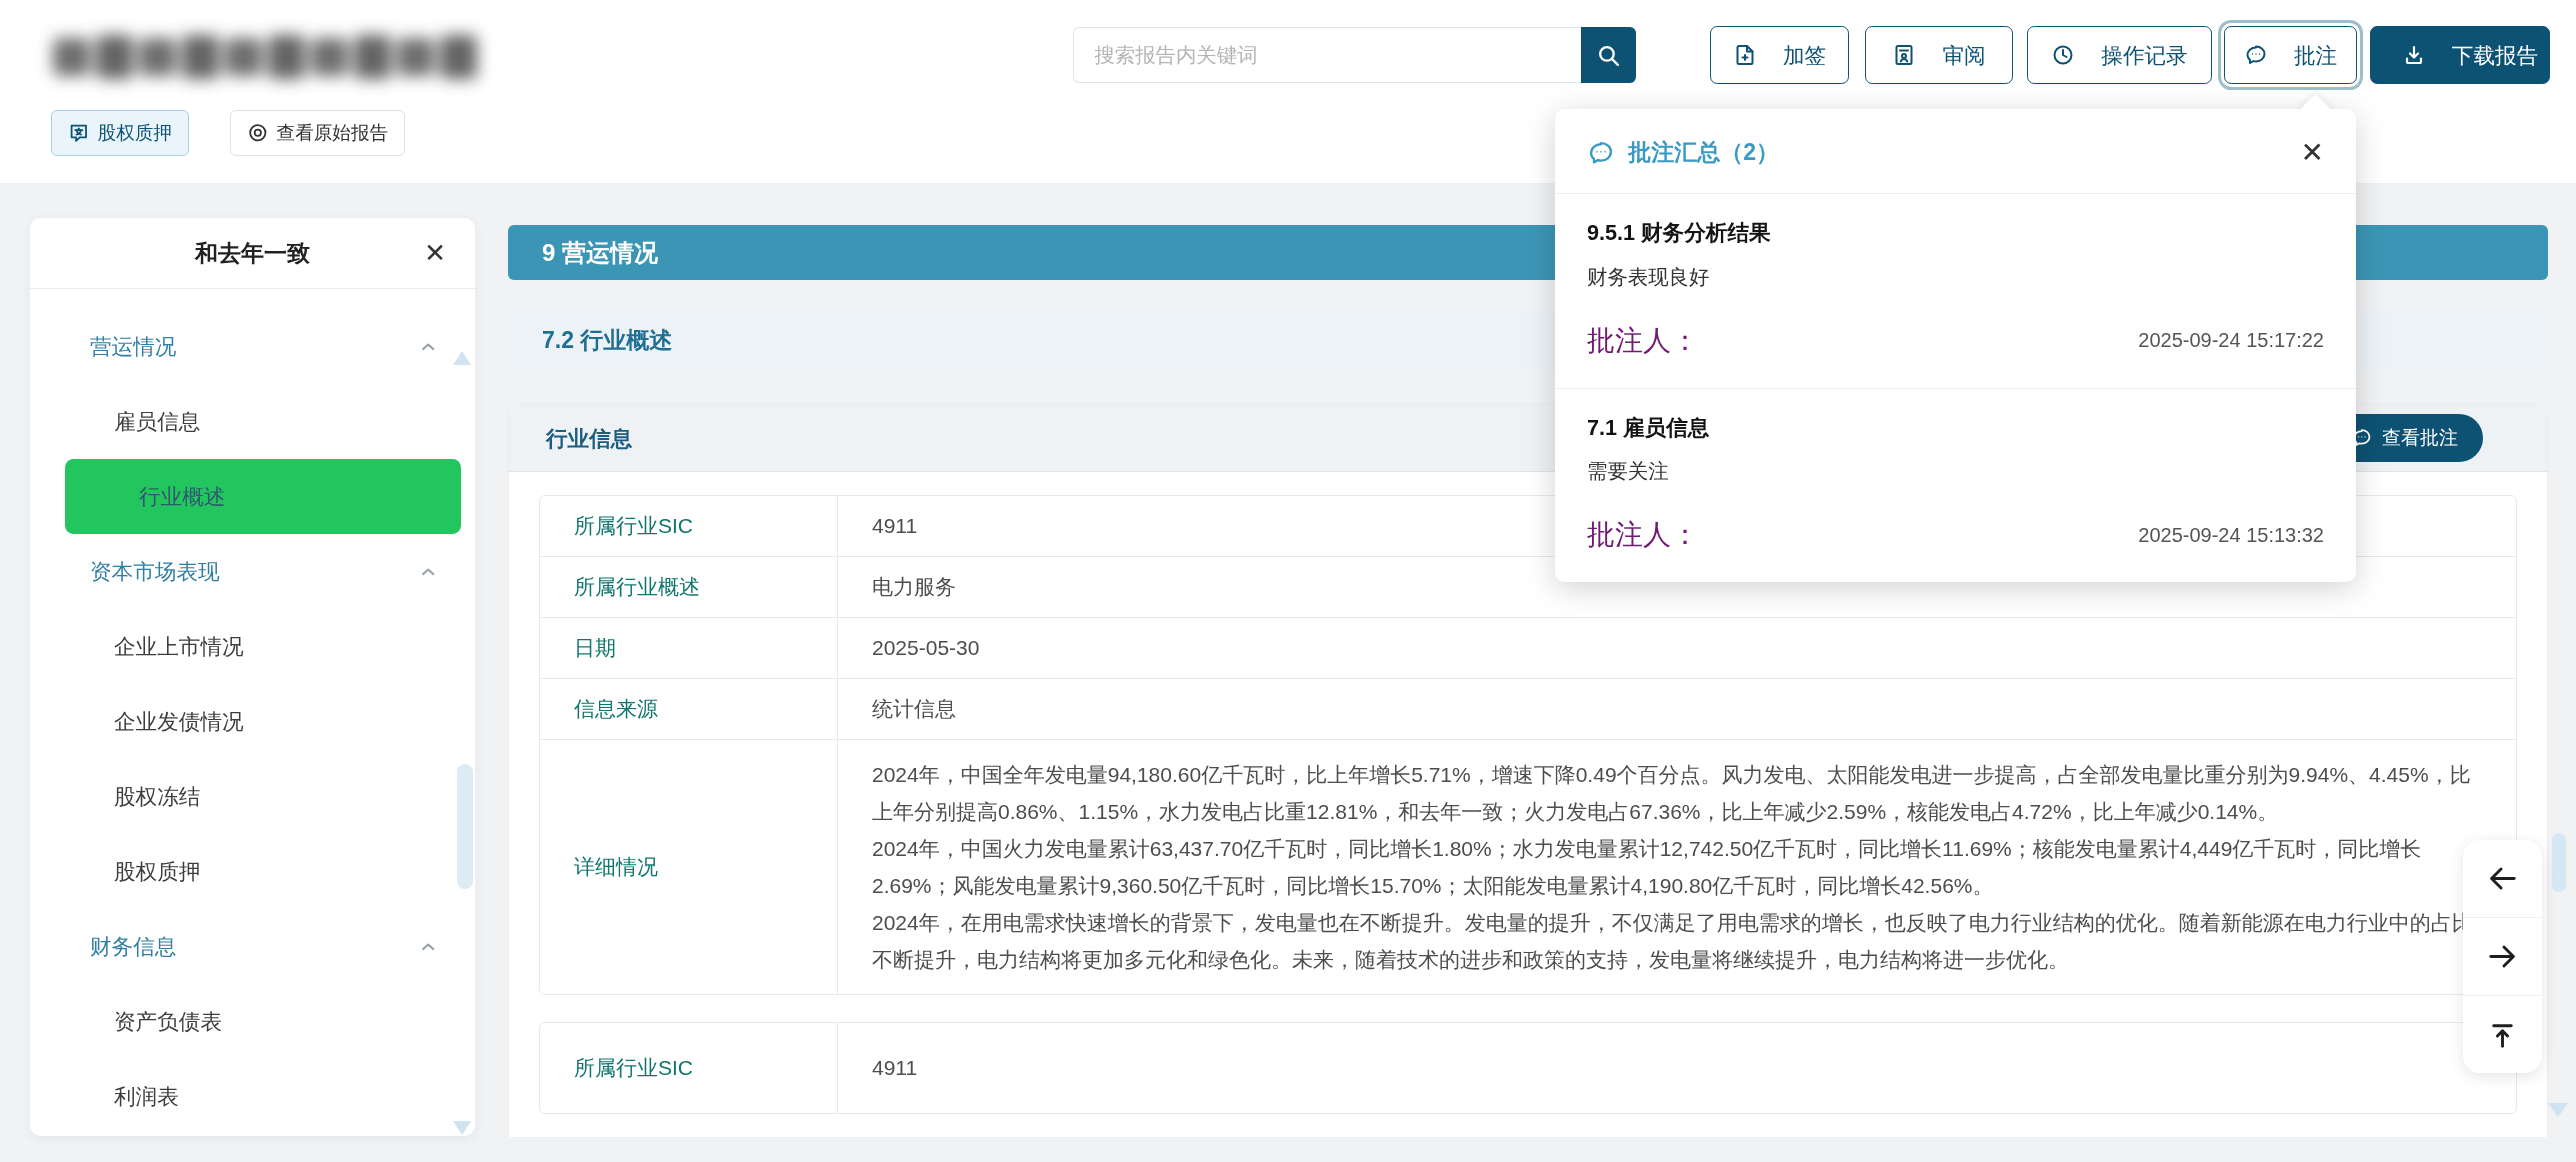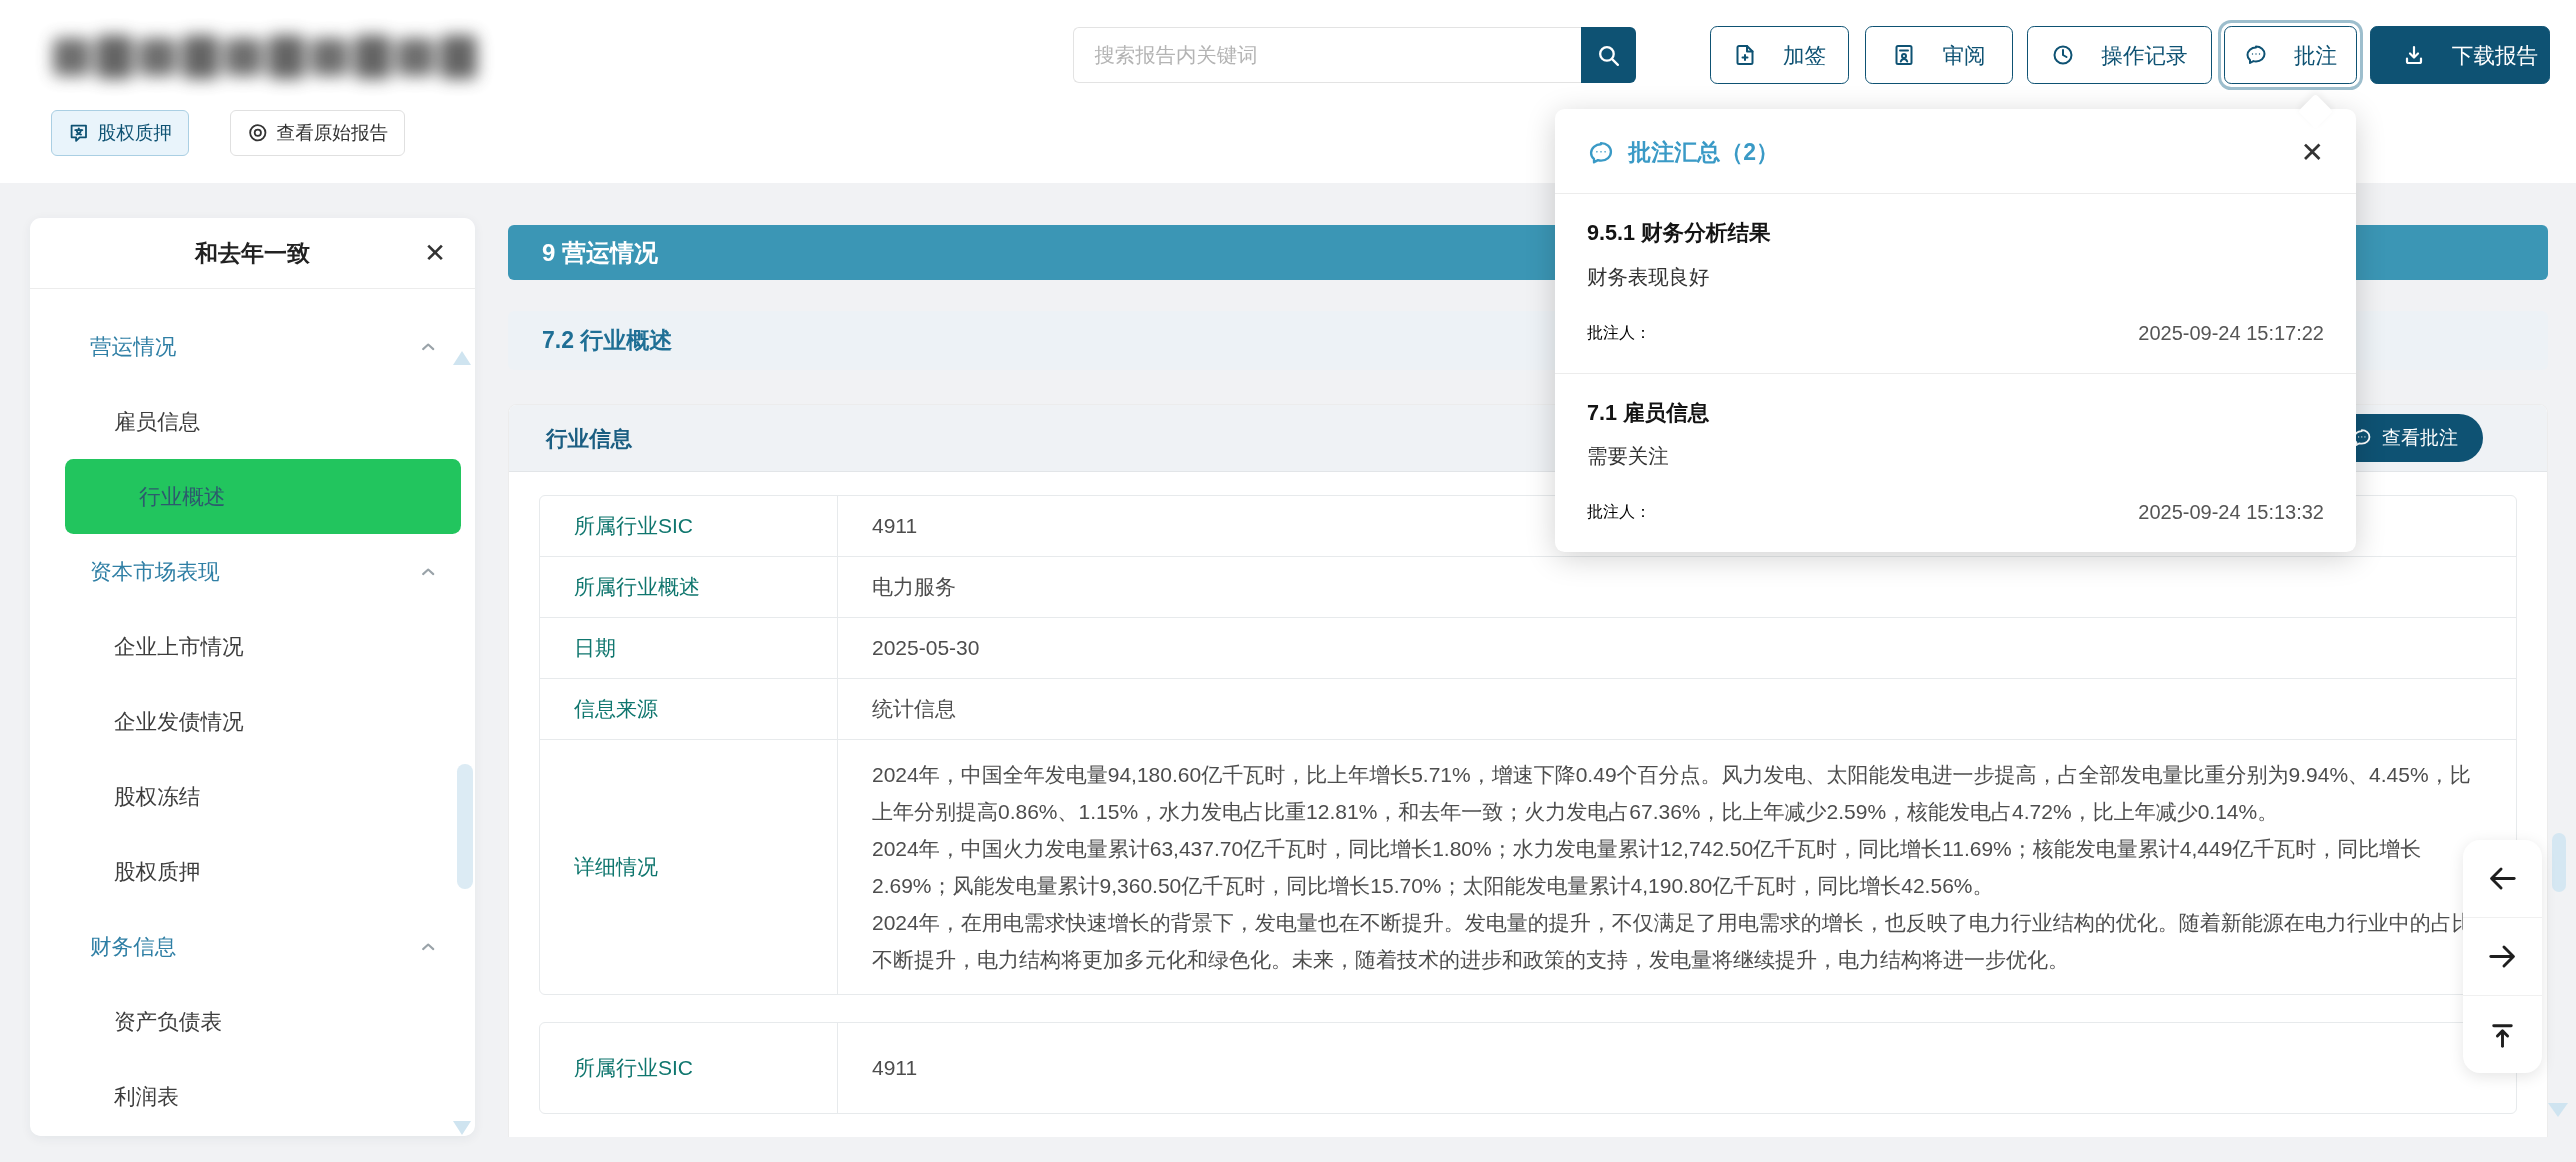--- a/index.html
+++ b/index.html
@@ -69,21 +69,21 @@
   .popup{position:absolute;left:1555px;top:109px;width:801px;box-sizing:border-box;background:#fff;border-radius:9.6px;box-shadow:0 6px 30px rgba(0,0,0,.18);z-index:50;}
   .popup-caret{position:absolute;top:-9.6px;right:28px;width:25px;height:25px;background:#fff;transform:rotate(45deg);border-radius:3.6px;box-shadow:-2.4px -2.4px 7.2px rgba(0,0,0,.06);}
   .popup-header{position:relative;display:flex;align-items:center;gap:13.2px;padding:28px 32px 25px;border-bottom:1.2px solid #ececec;}
   .popup-title{font-size:23px;font-weight:bold;color:#3a9ac6;}
   .popup-close{margin-left:auto;font-size:28px;color:#333;line-height:1;cursor:pointer;}
   .annot{padding:24px 32px 28px;}
   .annot.first{border-bottom:1.2px solid #ececec;}
   .annot-sec{font-size:21.6px;font-weight:bold;color:#141414;}
   .annot-comment{margin-top:15.6px;font-size:20.4px;color:#333;}
   .annot-meta{margin-top:31px;display:flex;align-items:center;justify-content:space-between;}
-  .annot-author{font-size:16px;color:#000000;}
+  .annot-author{font-size:28px;color:#701a75;}
   .annot-time{font-size:20px;color:#555;}
 
   :root{--dark:#0e5273;--teal:#3b96b5;}
   svg{display:block;}
 </style>
 </head>
 <body>
 
 <div class="page">
 

